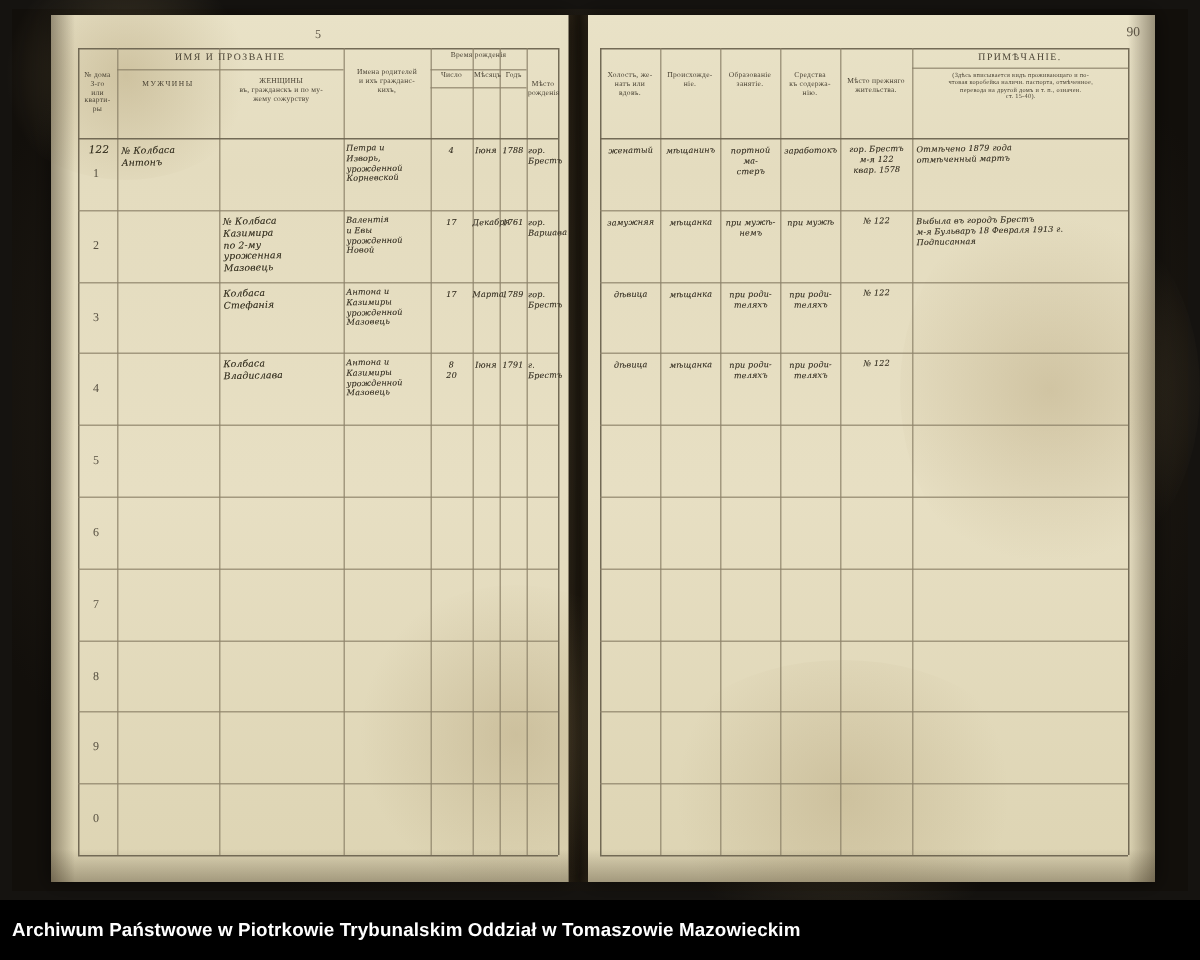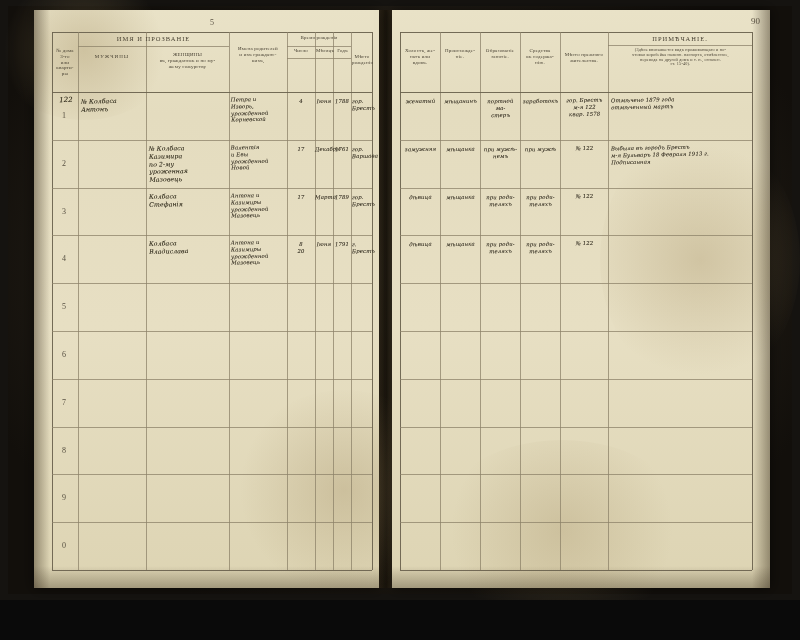--- a/index.html
+++ b/index.html
@@ -291,14 +291,17 @@
             <div class="rule h" style="left:8px;top:416.59999999999997px;width:352px;"></div>
             <div class="rule h" style="left:8px;top:464.4px;width:352px;"></div>
             <div class="rule h" style="left:8px;top:512.2px;width:352px;"></div>
             <div class="pagenum" style="right:10px;top:6px;font-size:9px;">90</div>
           </div>
       </div>
 
     </div>
   </div>
 
+  <div id="caption">
+    <span id="caption-text">Archiwum Państwowe w Piotrkowie Trybunalskim Oddział w Tomaszowie Mazowieckim</span>
+  </div>
 
 </div>
 
 </body></html>

